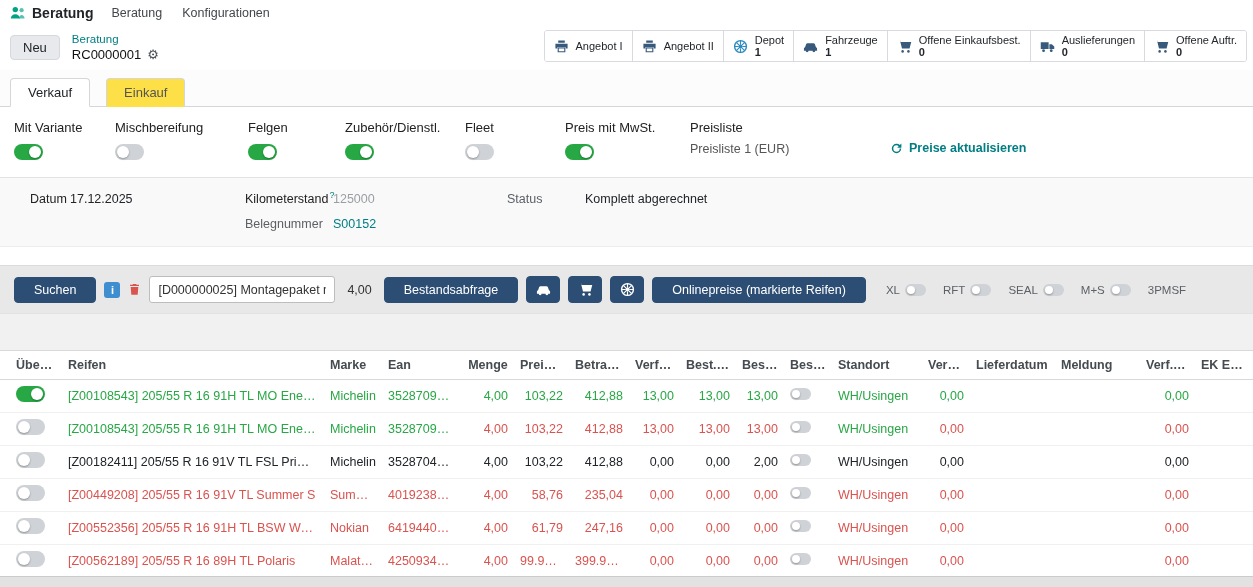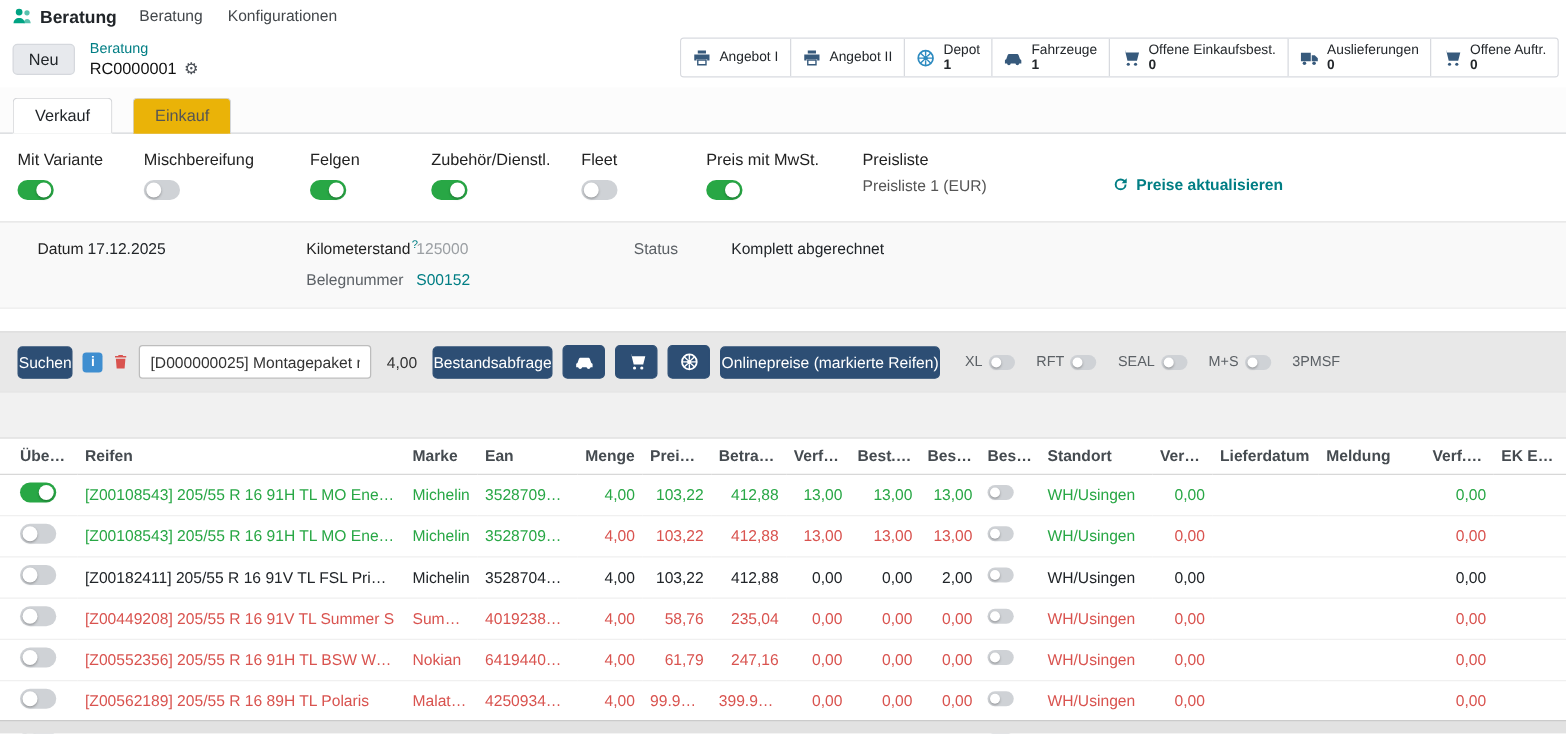--- a/index.html
+++ b/index.html
@@ -30,56 +30,56 @@
   .stat{display:flex;align-items:center;gap:7px;padding:2px 9px;border-left:1px solid #d8dadf;background:#fff;cursor:pointer;min-height:26px}
   .stat:first-child{border-left:none}
   .stat .ic{color:#375a7c}
   .stat .ic.depot{color:#2e8bc0}
   .stat-label{font-size:11px;color:#23272b;line-height:12px;white-space:nowrap}
   .stat-txt{display:flex;flex-direction:column;justify-content:center}
   .stat-count{font-size:11px;font-weight:700;color:#23272b;line-height:12px}
 
   
   .tabs{display:flex;gap:16px;padding:8px 0 0 10px;border-bottom:1px solid #d4d6d9;background:#fcfcfc}
-  .tab{font-size:13px;padding:6px 17px;border:1px solid #d4d6d9;border-bottom:none;border-radius:4px 4px 0 0;background:#eab308;color:#555;cursor:pointer;margin-bottom:-1px}
+  .tab{font-size:13px;padding:6px 17px;border:1px solid #d4d6d9;border-bottom:none;border-radius:4px 4px 0 0;background:#fde047;color:#555;cursor:pointer;margin-bottom:-1px}
   .tab.on{background:#fff;color:#212529;border-bottom:1px solid #fff}
 
   
   .switch{position:relative;display:inline-block;width:29px;height:16px;border-radius:9px;background:#cfd2d6;cursor:pointer;flex:none}
   .switch::after{content:"";position:absolute;top:2px;left:2px;width:12px;height:12px;border-radius:50%;background:#fff;box-shadow:0 1px 2px rgba(0,0,0,.3)}
   .switch.on{background:#28a745}
   .switch.on::after{left:auto;right:2px}
   .switch.smw{width:21px;height:12px}
   .switch.smw::after{width:8px;height:8px}
 
   
   .options{display:flex;align-items:flex-start;padding:13px 10px 17px 14px}
   .opt{display:flex;flex-direction:column;gap:9px}
   .opt-label{font-size:13px;color:#222;white-space:nowrap}
   .o1{width:101px}.o2{width:133px}.o3{width:97px}.o4{width:120px}.o5{width:100px}.o6{width:125px}
   .pricelist{display:flex;flex-direction:column;gap:7px;width:135px}
   .pl-value{font-size:12.5px;color:#555}
-  .update-link{display:flex;align-items:flex-start;gap:6px;color:#017e84;font-size:12.5px;font-weight:600;cursor:pointer;margin-left:65px;margin-top:21px}
+  .update-link{display:flex;align-items:flex-end;gap:6px;color:#017e84;font-size:12.5px;font-weight:600;cursor:pointer;margin-left:65px;margin-top:21px}
   .update-link .ic{width:13px;height:13px}
 
   
   .details{display:grid;grid-template-columns:215px 262px 1fr;background:#f9f9f9;border-top:1px solid #e3e3e3;border-bottom:1px solid #ededed;padding:8px 16px 10px 30px}
   .drow{display:flex;align-items:center;height:25px;font-size:12.5px}
   .dlabel{color:#222;font-weight:400}
   .dlabel.plain{font-weight:400;color:#5c6166}
   .w40{width:40px}.w88{width:88px}.w78{width:78px}
   sup.q{color:#017e84;font-size:9px;margin-left:1px}
   .dval{color:#212529}
   .muted{color:#9b9fa3}
   .linkval{color:#017e84;cursor:pointer}
 
   
   .search-panel{margin-top:18px;background:#e8e8e8;border-top:1px solid #dcdcdc;padding:10px 14px;display:flex;align-items:center;gap:8px}
   .band{height:36px;background:#f1f1f1;border-top:1px solid #e2e2e2;border-bottom:1px solid #d9d9d9}
-  .btn-navy{background:#2d4e74;border:1px solid #2d4e74;color:#fff;border-radius:4px;padding:5px 0;font-size:12.5px;cursor:pointer;white-space:nowrap}
+  .btn-navy{background:#2d4e74;border:1px solid #2d4e74;color:#fff;border-radius:4px;padding:5px 19px;font-size:12.5px;cursor:pointer;white-space:nowrap}
   .btn-icon{width:34px;height:27px;padding:0;display:flex;align-items:center;justify-content:center}
   .btn-icon .ic{color:#fff}
   .tin{height:25px;border:1px solid #bdbdbd;border-radius:3px;background:#fff;padding:0 8px;font-size:12.5px;color:#333;font-family:"Liberation Sans",sans-serif}
   .tin.w1{width:165px}.tin.w2{width:168px}
   .info-badge{width:16px;height:16px;border-radius:3px;background:#3e8ed0;color:#fff;display:flex;align-items:center;justify-content:center;font-size:11px;font-weight:700;cursor:pointer}
   .trash{color:#d9534f;cursor:pointer;display:flex}
   .qty-text{font-size:12.5px;color:#333;margin:0 4px}
   .filters{display:flex;align-items:center;gap:17px;margin-left:12px}
   .filter{display:flex;align-items:flex-end;gap:5px}
   .filter-label{font-size:11.5px;color:#5c6166}

